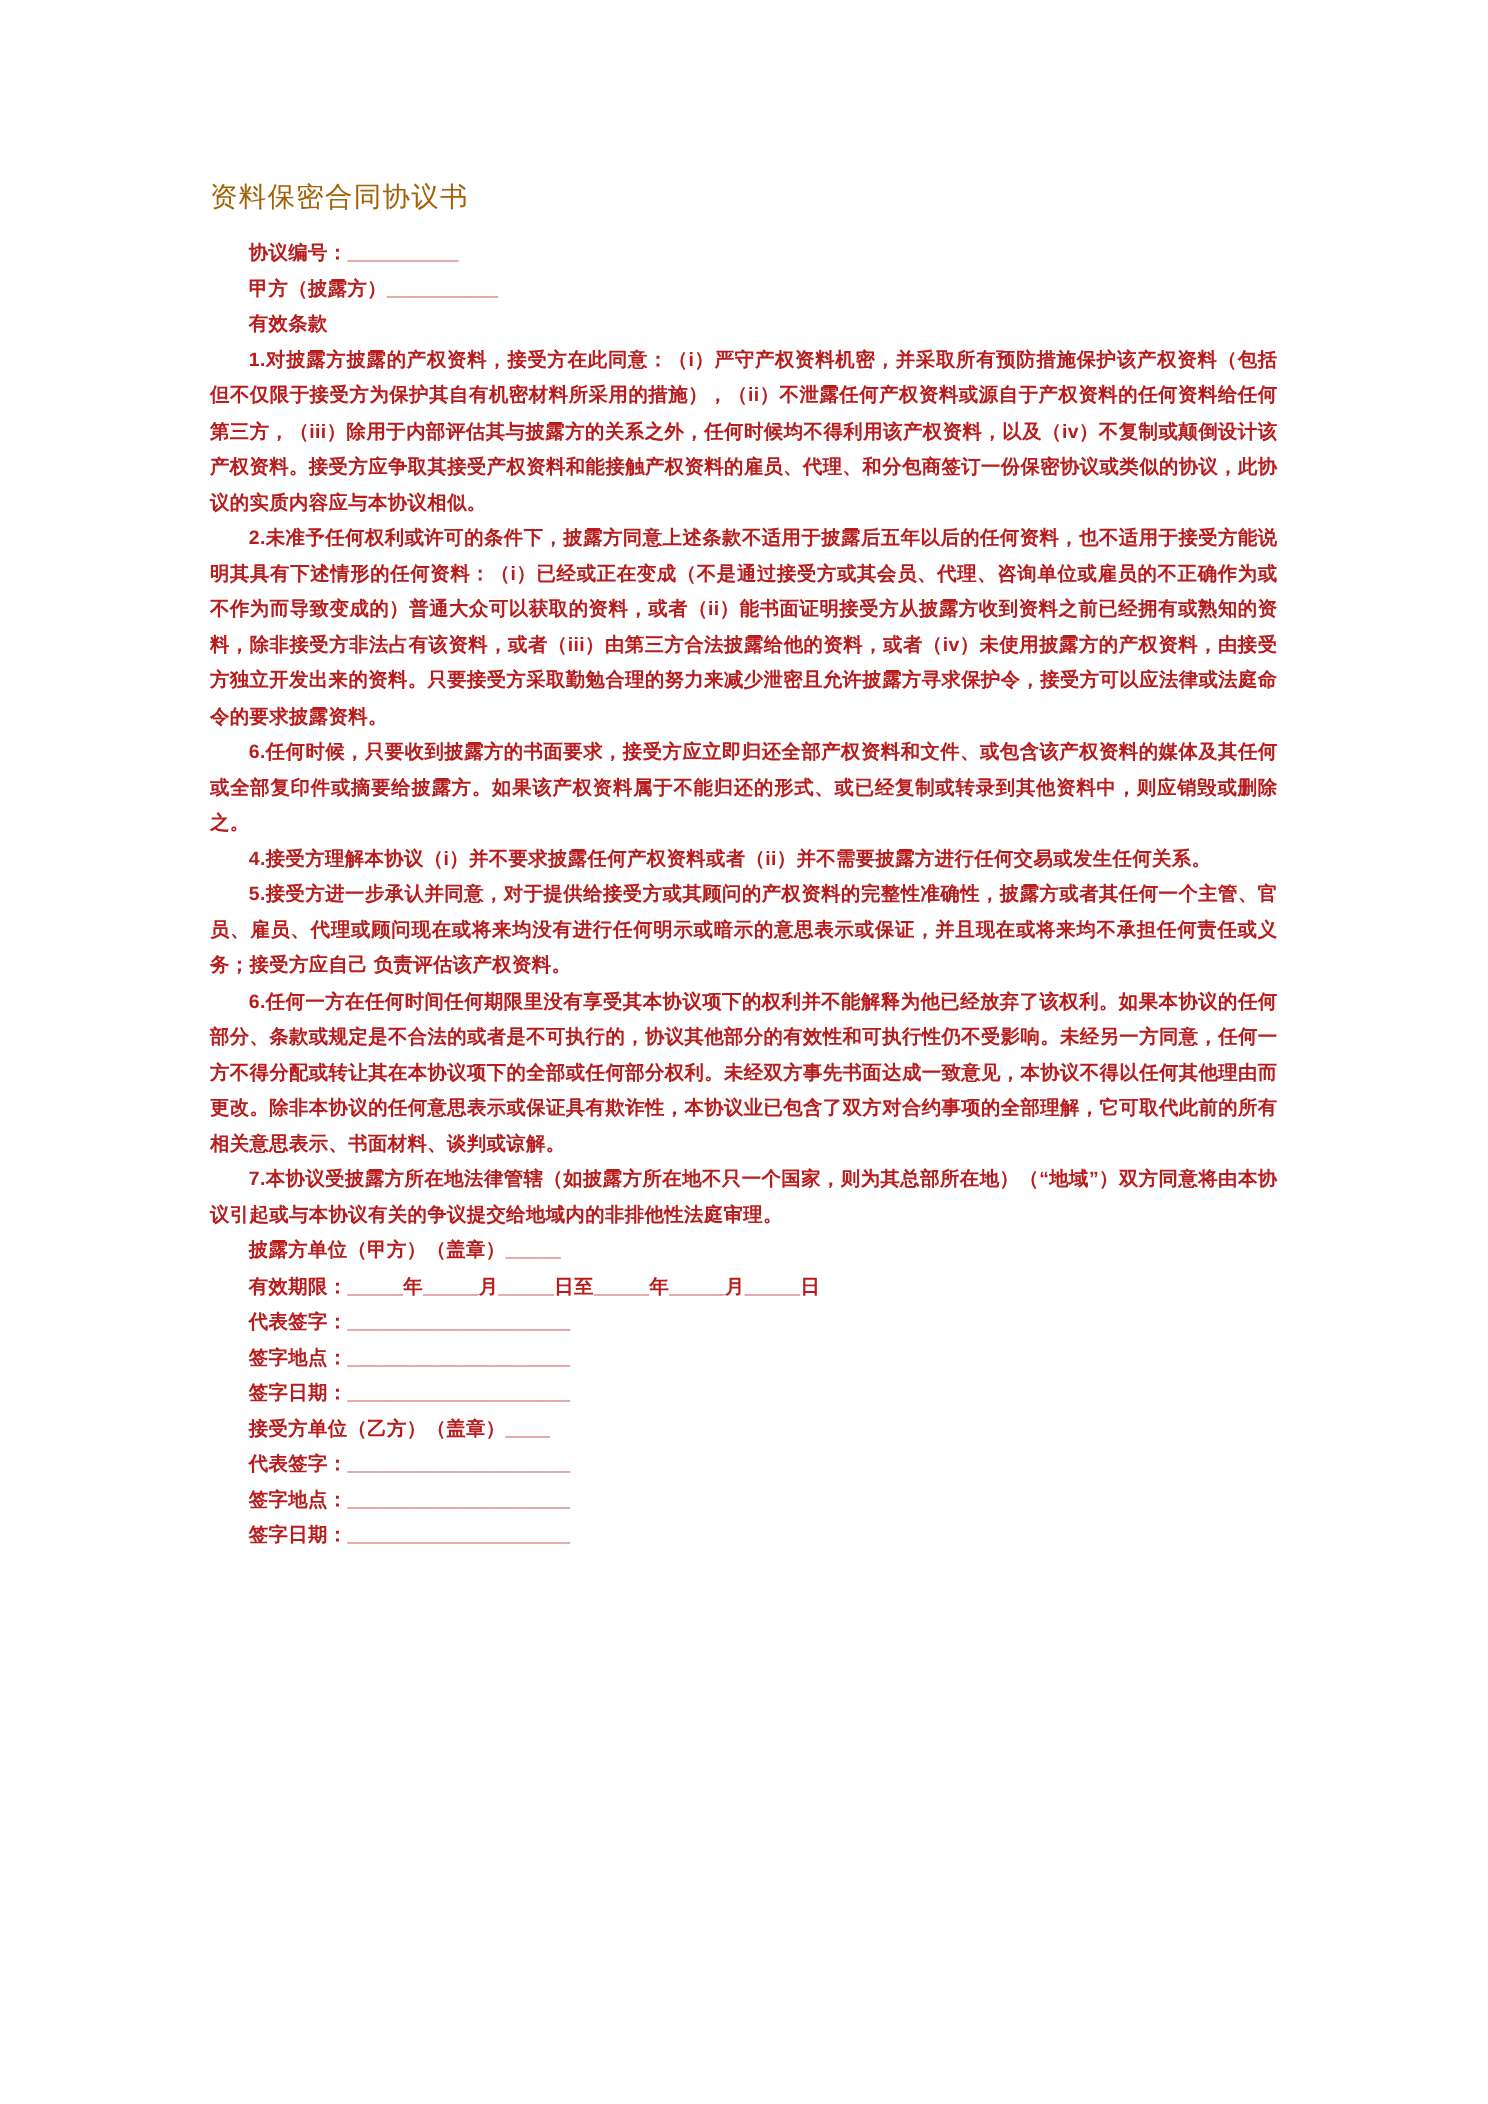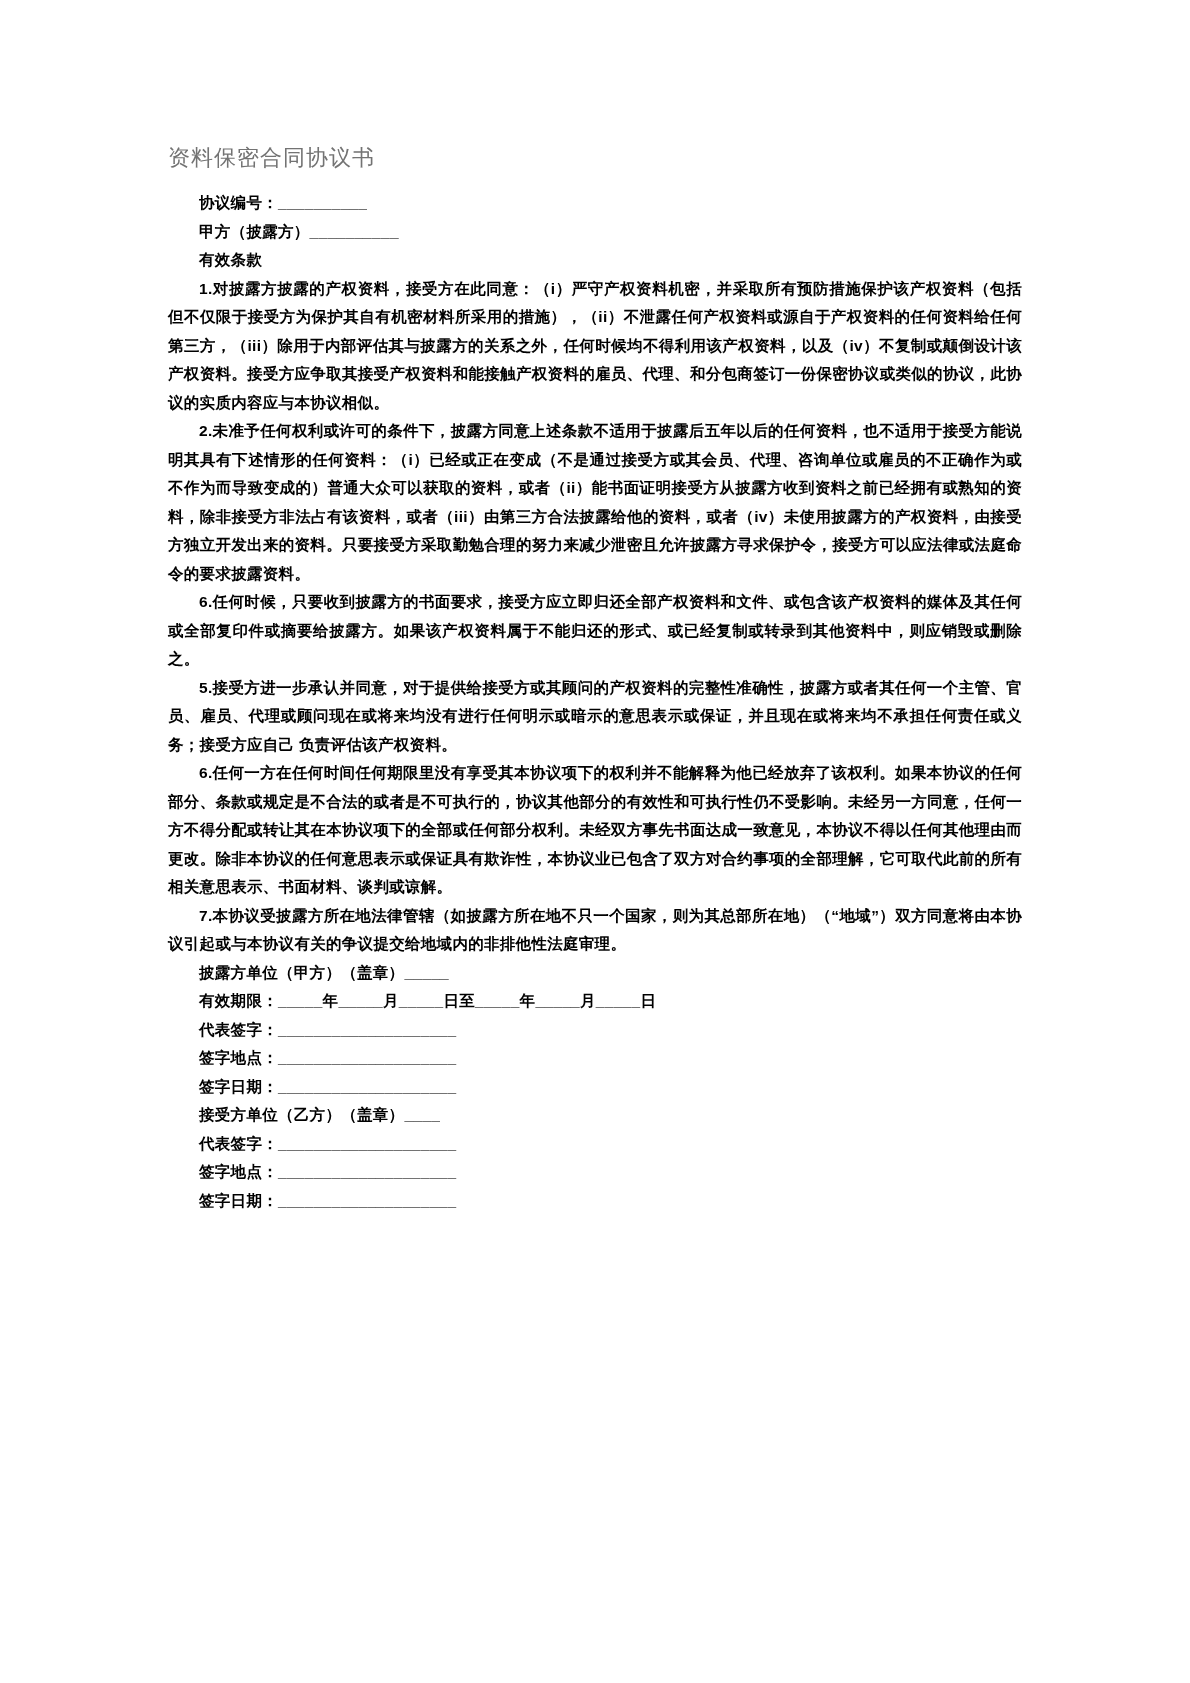--- a/index.html
+++ b/index.html
@@ -14,50 +14,51 @@
     margin: 0 auto;
     background: #ffffff;
     box-sizing: border-box;
     padding: 143px 168px 0 168px;
     overflow: hidden;
   }
   .doc-title {
     font-family: "Liberation Serif", "DejaVu Serif", serif;
     font-size: 22px;
     font-weight: 400;
-    color: #737373;
+    color: #a16207;
     letter-spacing: 1px;
     margin: 0 0 16px 0;
     line-height: 30px;
   }
   .doc-body p {
     font-family: "Liberation Sans", "DejaVu Sans", sans-serif;
     font-size: 15.5px;
     font-weight: 700;
-    color: #000000;
+    color: #b91c1c;
     line-height: 28.5px;
     margin: 0;
     text-align: justify;
     text-indent: 2em;
     letter-spacing: 0.3px;
     word-break: break-all;
   }
 </style>
 </head>
 <body>
 
 <div class="page">
   <h1 class="doc-title">资料保密合同协议书</h1>
   <div class="doc-body">
     <p>协议编号：__________</p>
     <p>甲方（披露方）__________</p>
     <p>有效条款</p>
     <p>1.对披露方披露的产权资料，接受方在此同意：（i）严守产权资料机密，并采取所有预防措施保护该产权资料（包括但不仅限于接受方为保护其自有机密材料所采用的措施），（ii）不泄露任何产权资料或源自于产权资料的任何资料给任何第三方，（iii）除用于内部评估其与披露方的关系之外，任何时候均不得利用该产权资料，以及（iv）不复制或颠倒设计该产权资料。接受方应争取其接受产权资料和能接触产权资料的雇员、代理、和分包商签订一份保密协议或类似的协议，此协议的实质内容应与本协议相似。</p>
     <p>2.未准予任何权利或许可的条件下，披露方同意上述条款不适用于披露后五年以后的任何资料，也不适用于接受方能说明其具有下述情形的任何资料：（i）已经或正在变成（不是通过接受方或其会员、代理、咨询单位或雇员的不正确作为或不作为而导致变成的）普通大众可以获取的资料，或者（ii）能书面证明接受方从披露方收到资料之前已经拥有或熟知的资料，除非接受方非法占有该资料，或者（iii）由第三方合法披露给他的资料，或者（iv）未使用披露方的产权资料，由接受方独立开发出来的资料。只要接受方采取勤勉合理的努力来减少泄密且允许披露方寻求保护令，接受方可以应法律或法庭命令的要求披露资料。</p>
     <p>6.任何时候，只要收到披露方的书面要求，接受方应立即归还全部产权资料和文件、或包含该产权资料的媒体及其任何或全部复印件或摘要给披露方。如果该产权资料属于不能归还的形式、或已经复制或转录到其他资料中，则应销毁或删除之。</p>
+    <p>4.接受方理解本协议（i）并不要求披露任何产权资料或者（ii）并不需要披露方进行任何交易或发生任何关系。</p>
     <p>5.接受方进一步承认并同意，对于提供给接受方或其顾问的产权资料的完整性准确性，披露方或者其任何一个主管、官员、雇员、代理或顾问现在或将来均没有进行任何明示或暗示的意思表示或保证，并且现在或将来均不承担任何责任或义务；接受方应自己 负责评估该产权资料。</p>
     <p>6.任何一方在任何时间任何期限里没有享受其本协议项下的权利并不能解释为他已经放弃了该权利。如果本协议的任何部分、条款或规定是不合法的或者是不可执行的，协议其他部分的有效性和可执行性仍不受影响。未经另一方同意，任何一方不得分配或转让其在本协议项下的全部或任何部分权利。未经双方事先书面达成一致意见，本协议不得以任何其他理由而更改。除非本协议的任何意思表示或保证具有欺诈性，本协议业已包含了双方对合约事项的全部理解，它可取代此前的所有相关意思表示、书面材料、谈判或谅解。</p>
     <p>7.本协议受披露方所在地法律管辖（如披露方所在地不只一个国家，则为其总部所在地）（“地域”）双方同意将由本协议引起或与本协议有关的争议提交给地域内的非排他性法庭审理。</p>
     <p>披露方单位（甲方）（盖章）_____</p>
     <p>有效期限：_____年_____月_____日至_____年_____月_____日</p>
     <p>代表签字：____________________</p>
     <p>签字地点：____________________</p>
     <p>签字日期：____________________</p>
     <p>接受方单位（乙方）（盖章）____</p>
     <p>代表签字：____________________</p>

